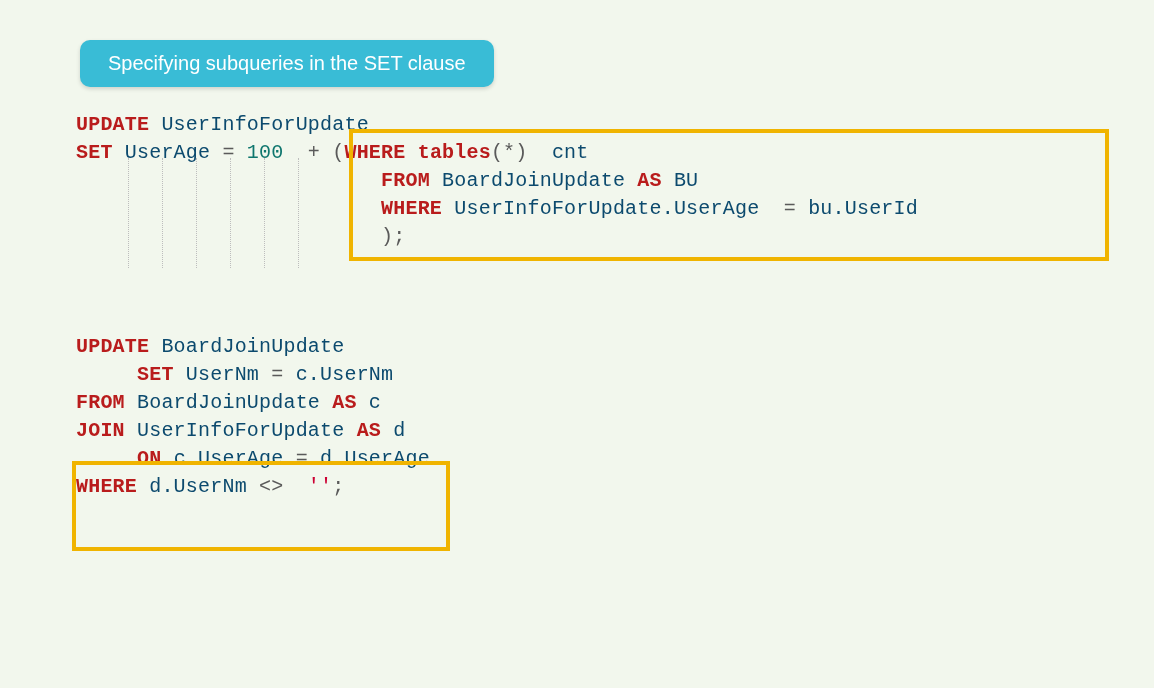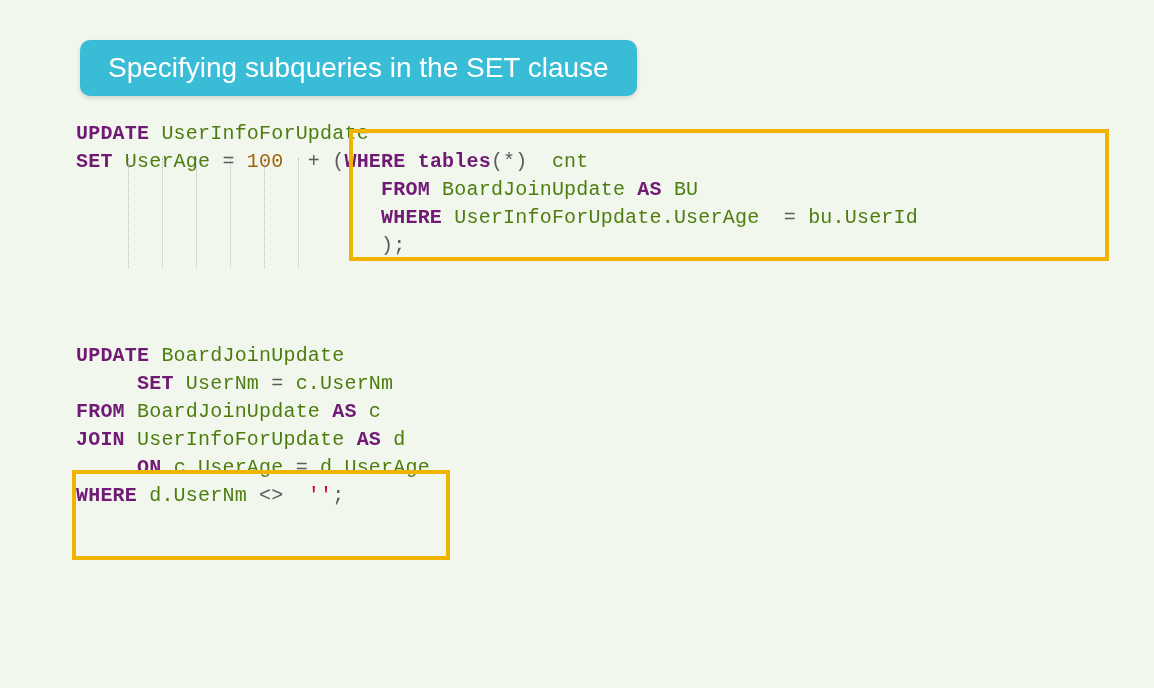--- a/index.html
+++ b/index.html
@@ -17,42 +17,42 @@
     position: relative;
   }
   .section {
     margin-bottom: 80px;
     position: relative;
   }
   .heading {
     display: inline-block;
     background: #39bcd6;
     color: #fff;
-    font-size: 28px;
+    font-size: 20px;
     font-weight: 500;
     padding: 12px 28px;
     border-radius: 10px;
     box-shadow: 0 2px 4px rgba(0,0,0,0.15);
     margin-bottom: 22px;
     margin-left: 10px;
   }
   .code-block {
     font-family: Consolas, "Courier New", monospace;
     font-size: 20px;
     line-height: 1.4;
     white-space: pre;
     color: #333;
     padding: 2px 0 0 6px;
     position: relative;
     letter-spacing: 0.2px;
   }
-  .kw   { color: #701a75; font-weight: bold; }
-  .num  { color: #a16207; }
+  .kw   { color: #b91c1c; font-weight: bold; }
+  .num  { color: #0f766e; }
   .op   { color: #5a5a5a; }
-  .id   { color: #4d7c0f; }
+  .id   { color: #0c4a6e; }
   .punc { color: #5a5a5a; }
   .str  { color: #c03; }
 
   
   .hl-box {
     position: absolute;
     border: 4px solid #f0b400;
     background: transparent;
     pointer-events: none;
   }

